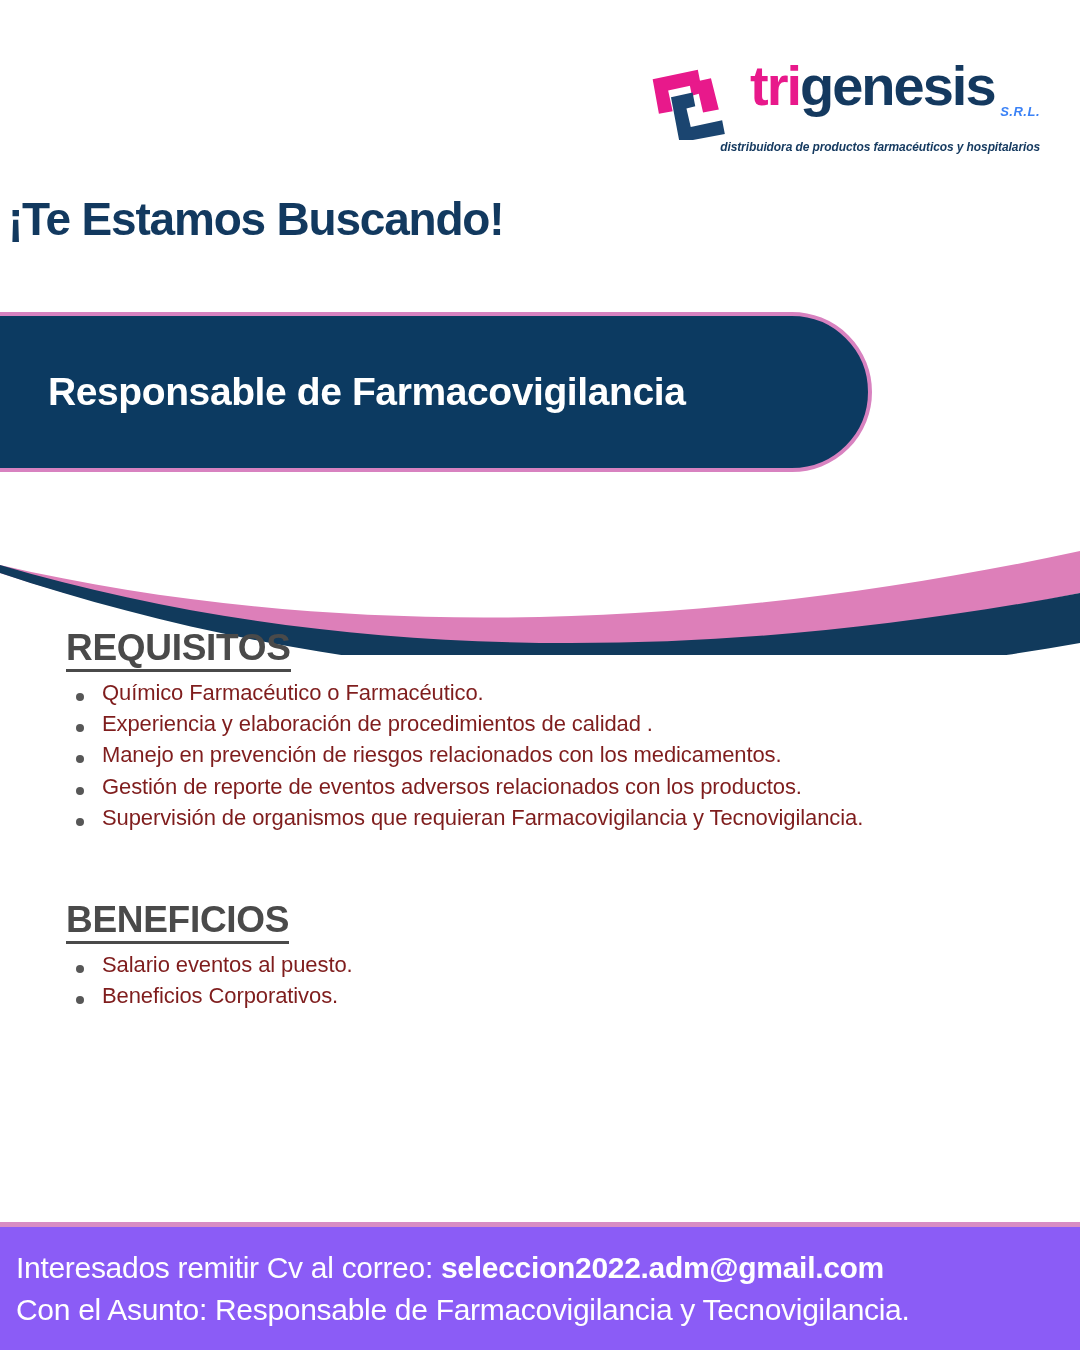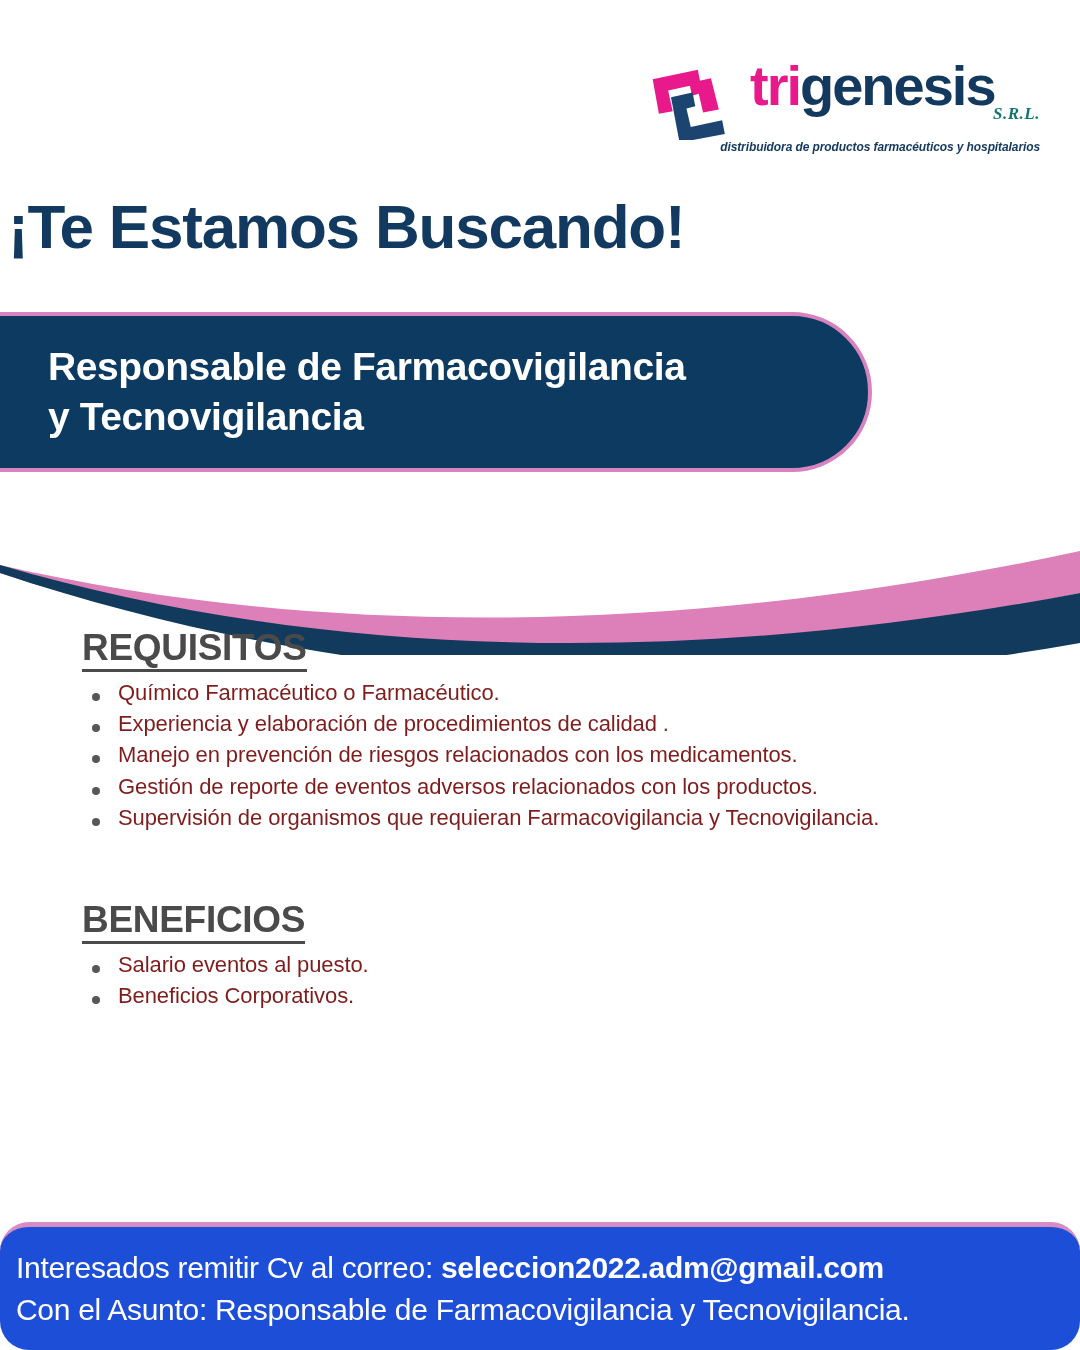--- a/index.html
+++ b/index.html
@@ -44,45 +44,45 @@
     font-weight: 700;
   }
   .wm-genesis {
     color: #14395f;
     font-weight: 800;
   }
   .logo-srl {
     position: absolute;
     right: 6px;
     top: 42px;
-    font-family: Liberation Serif, serif;
+    font-family: Liberation Sans, sans-serif;
     font-style: italic;
     font-weight: 700;
-    font-size: 17px;
-    color: #0f766e;
+    font-size: 13px;
+    color: #3b82f6;
     letter-spacing: 0.5px;
   }
   .logo-tagline {
     position: absolute;
     right: 6px;
     top: 78px;
     font-size: 12px;
     font-weight: 700;
     font-style: italic;
     color: #14395f;
     letter-spacing: -0.1px;
     white-space: nowrap;
   }
 
   
   .headline {
     position: absolute;
     left: 8px;
     top: 196px;
-    font-size: 62px;
+    font-size: 46px;
     font-weight: 700;
     color: #12395f;
     letter-spacing: -1.2px;
     line-height: 1;
   }
 
   
   .job-banner {
     position: absolute;
     left: -40px;
@@ -114,21 +114,20 @@
     width: 1080px;
     height: 140px;
   }
 
   
   .content {
     position: absolute;
     left: 0;
     top: 628px;
     width: 984px;
-    padding-left: 16px;
   }
   .section {
     padding-left: 66px;
     padding-right: 30px;
   }
   .section-title {
     font-size: 37px;
     font-weight: 700;
     color: #4a4a4a;
     letter-spacing: -0.3px;
@@ -165,29 +164,28 @@
     height: 66px;
   }
 
   
   .footer {
     position: absolute;
     left: 0;
     bottom: 0;
     width: 1080px;
     height: 128px;
-    background: #1d4ed8;
+    background: #8b5cf6;
     border-top: 5px solid #d88cc4;
     box-sizing: border-box;
     display: flex;
     flex-direction: column;
     justify-content: center;
     padding-left: 16px;
     padding-right: 12px;
-    border-radius: 29px;
   }
   .footer-line {
     color: #ffffff;
     font-size: 30px;
     line-height: 1.38;
     letter-spacing: -0.3px;
     white-space: nowrap;
   }
   .footer-strong {
     font-weight: 700;
@@ -214,21 +212,20 @@
 
   <div class="logo-srl">S.R.L.</div>
   <div class="logo-tagline">distribuidora de productos farmacéuticos y hospitalarios</div>
 </div>
 
 <div class="headline">¡Te Estamos Buscando!</div>
 
 <div class="job-banner">
   <div class="job-banner-text">
     <span>Responsable de Farmacovigilancia</span><br>
-    <span>y Tecnovigilancia</span>
   </div>
 </div>
 
 <svg class="wave" viewBox="0 0 1080 140" preserveAspectRatio="none">
   <path d="M0 50 C 330 126, 700 118, 1080 36 L1080 78 C 700 158, 330 168, 0 58 Z" fill="#dd7fb9"></path>
   <path d="M0 50 C 340 150, 710 148, 1080 78 L1080 128 C 700 196, 330 168, 0 58 Z" fill="#113a5c"></path>
 </svg>
 
 <div class="content">
 

